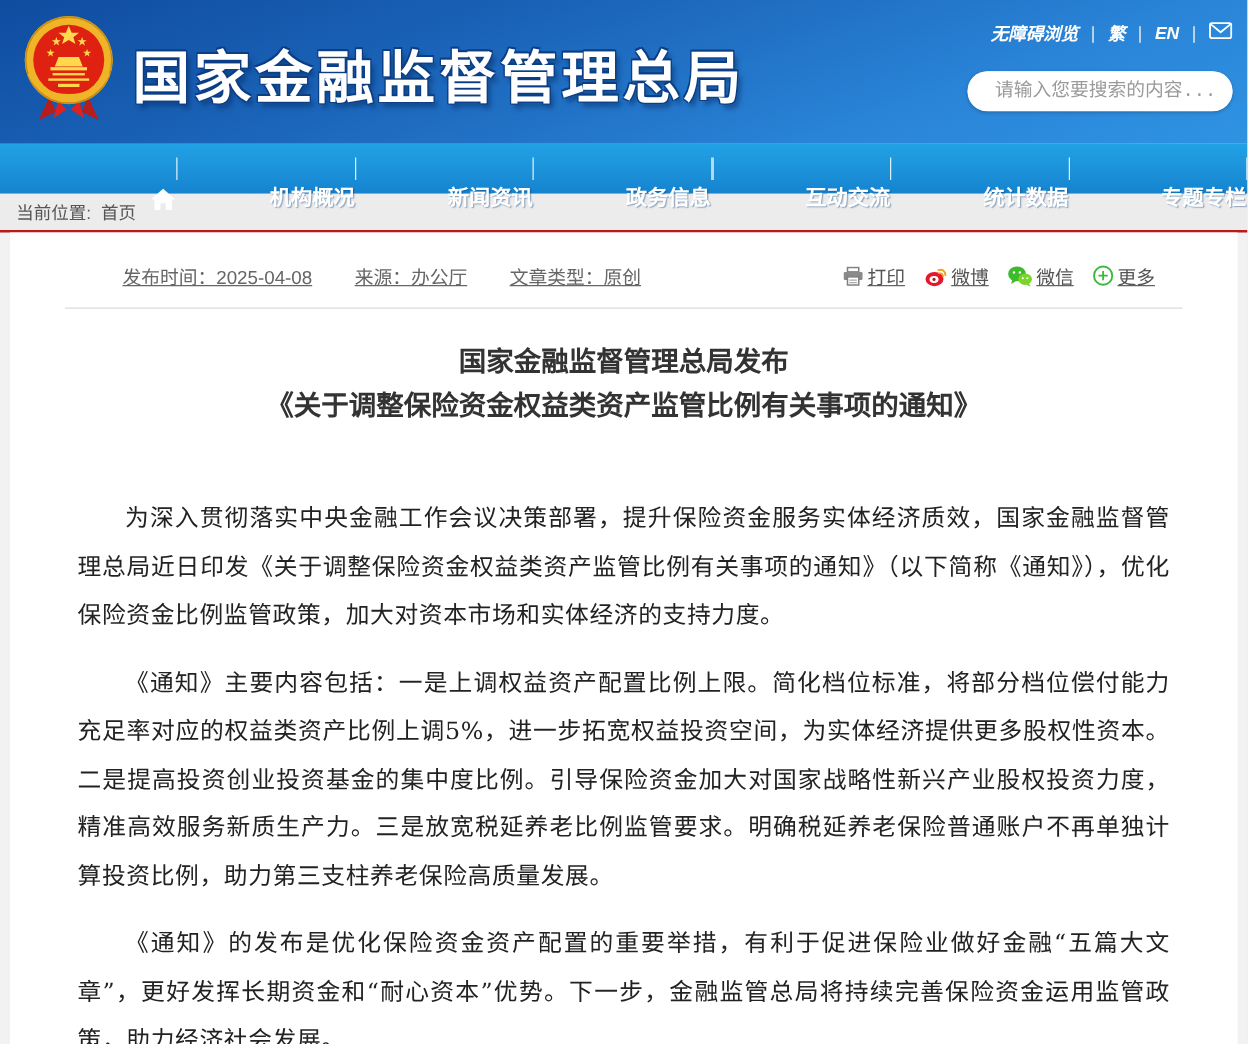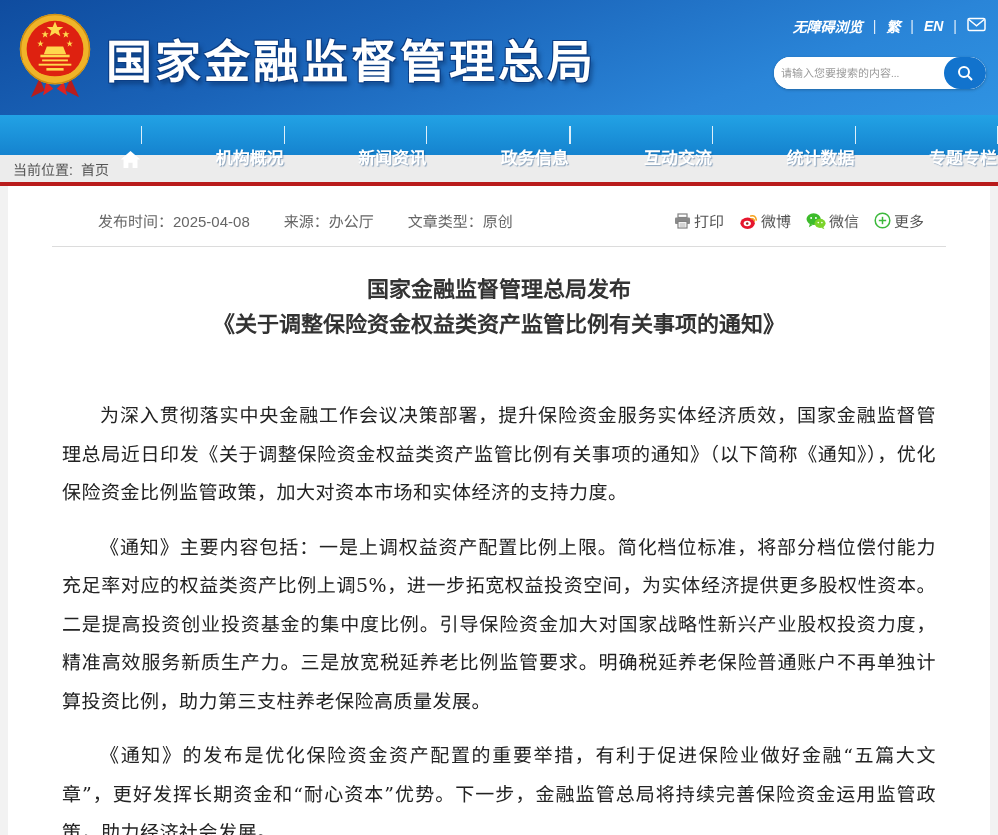--- a/index.html
+++ b/index.html
@@ -22,43 +22,43 @@
     white-space:nowrap;
     text-align:right;
   }
   .header-right { position:absolute; right:12px; top:16px; width:225px; }
   .top-links { display:flex; align-items:center; justify-content:flex-end; gap:10px;
     color:#fff; font-size:14px; font-weight:bold; }
   .top-links .sep { font-weight:normal; opacity:.85; }
   .top-link { color:#fff; text-decoration:none; cursor:pointer;font-style:italic; }
   .search-box { margin-top:21px; display:flex; width:212px; height:32px; margin-left:auto;
     background:#fff; border-radius:16px; overflow:hidden; box-shadow:0 1px 3px rgba(0,0,0,.25); }
-  .search-box input { flex:1; border:none; outline:none; padding:0 10px 0 7px; font-size:11px; color:#333;
-    font-family:Liberation Serif, serif; }
+  .search-box input { flex:1; border:none; outline:none; padding:0 10px 0 22px; font-size:15px; color:#333;
+    font-family:Liberation Mono, monospace; }
   .search-box input::placeholder { color:#9a9a9a; }
   .search-btn { width:42px; border:none; background:#1273cd; cursor:pointer; display:flex;
     align-items:center; justify-content:center; border-radius:16px; }
 
   
   .main-nav { height:40px; background:linear-gradient(#22a2e5,#1583cf); display:flex; align-items:center; }
   .nav-item { flex:1; text-align:right; color:#fff; font-size:17px; font-weight:bold;
     text-decoration:none; cursor:pointer; line-height:40px; white-space:nowrap;
     text-shadow:1px 1px 1px rgba(0,60,120,.4);margin-top:48px; }
   .nav-sep { width:1px; height:18px; background:rgba(255,255,255,.85); flex:0 0 auto; }
   .home-glyph { display:inline-block; vertical-align:middle; }
 
   
   .breadcrumb { height:31px; line-height:31px; background:#ececec; color:#555; font-size:14px;
-    padding-left:13px; border-bottom:4px solid #b91c1c; }
+    padding-left:13px; border-bottom:2px solid #b91c1c; }
   .breadcrumb a { color:#555; text-decoration:none; cursor:pointer; margin-left:8px; }
 
   
   .content-card { margin:0 8px; background:#fff; min-height:665px; padding-bottom:30px; }
   .meta-row { display:flex; justify-content:space-between; align-items:center;
-    padding:24px 66px 15px 90px; color:#666; font-size:15px; }
+    padding:24px 66px 15px 90px; color:#666; font-size:15px;text-decoration:underline; }
   .meta-left { display:flex; gap:34px; }
   .meta-item { white-space:nowrap; }
   .share-bar { display:flex; align-items:center; gap:15px; color:#555; font-size:15px; }
   .share-item { display:flex; align-items:center; gap:3px; cursor:pointer; color:#555; text-decoration:none; }
   .divider { border:none; border-top:1px solid #dcdcdc; margin:0 44px; }
 
   .article-title { text-align:center; font-size:22px; font-weight:bold; color:#333;
     line-height:35px; margin:25px 60px 0; }
 
   .article-body { padding:38px 38px 0; font-family:"DejaVu Serif","Liberation Serif",serif;

